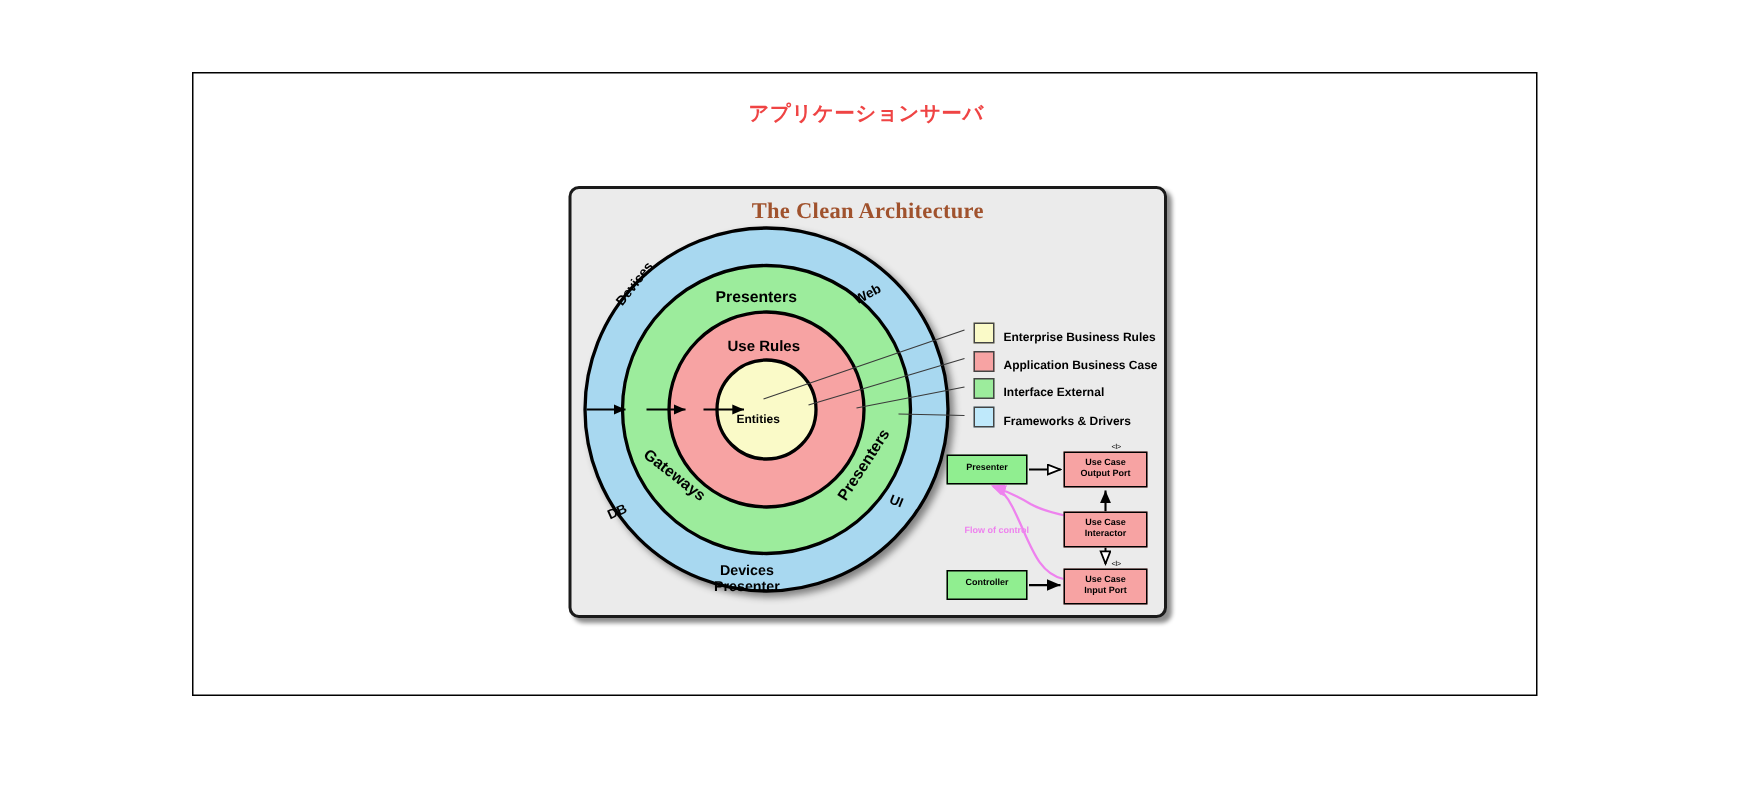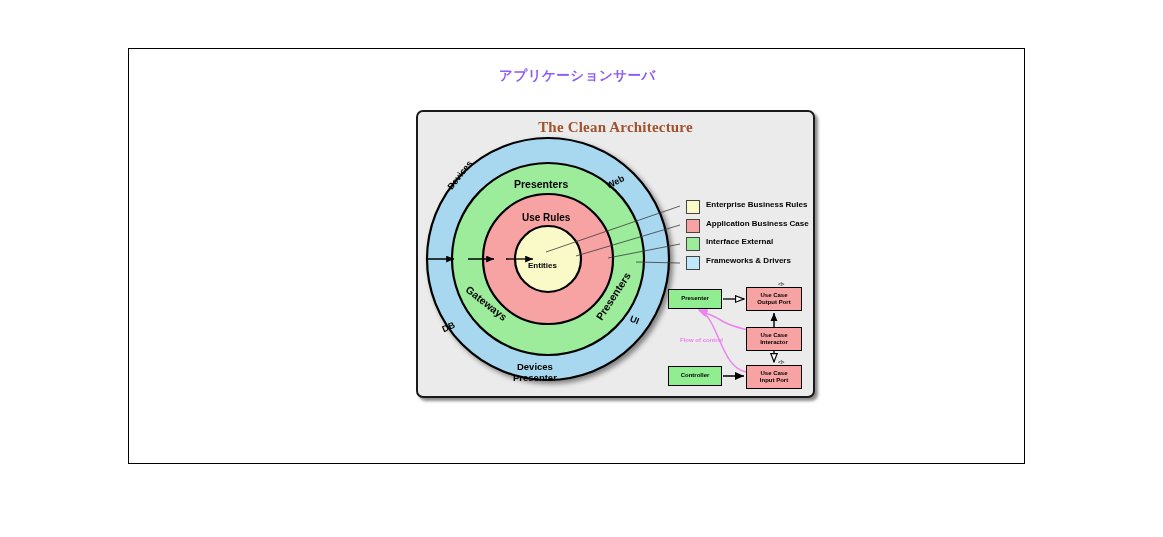--- a/index.html
+++ b/index.html
@@ -29,38 +29,37 @@
 
   
   #page-title {
     position: absolute;
     left: 0;
     top: 18px;
     width: 897px;
     text-align: center;
     font-size: 13.5px;
     font-weight: bold;
-    color: #8b5cf6;
+    color: #ef4444;
     letter-spacing: 0.5px;
   }
 
   
   #diagram-panel {
     position: absolute;
     left: 250px;
-    top: 61px;
+    top: 75px;
     width: 399px;
     height: 288px;
     background: #ebebeb;
     border: 2.2px solid #1a1a1a;
     border-radius: 7px;
     box-shadow: 3px 3px 3px rgba(0,0,0,0.45);
     box-sizing: border-box;
     overflow: hidden;
-    margin-left: 37px;
   }
 
   #diagram-title {
     position: absolute;
     left: 0;
     top: 7px;
     width: 100%;
     text-align: center;
     font-family: "Liberation Serif", "DejaVu Serif", serif;
     font-size: 15px;
@@ -97,21 +96,21 @@
   #label-external  { left: 95px; top: 250px; font-size: 9.5px; text-align: center; }
 
   
   #legend {
     position: absolute;
     left: 268px;
     top: 88px;
   }
   .legend-row {
     display: flex;
-    align-items: flex-start;
+    align-items: flex-end;
     height: 15px;
     margin-bottom: 3.5px;
   }
   .legend-swatch {
     width: 12px;
     height: 12px;
     border: 1px solid #444444;
     margin-right: 6px;
     flex: 0 0 auto;
   }

